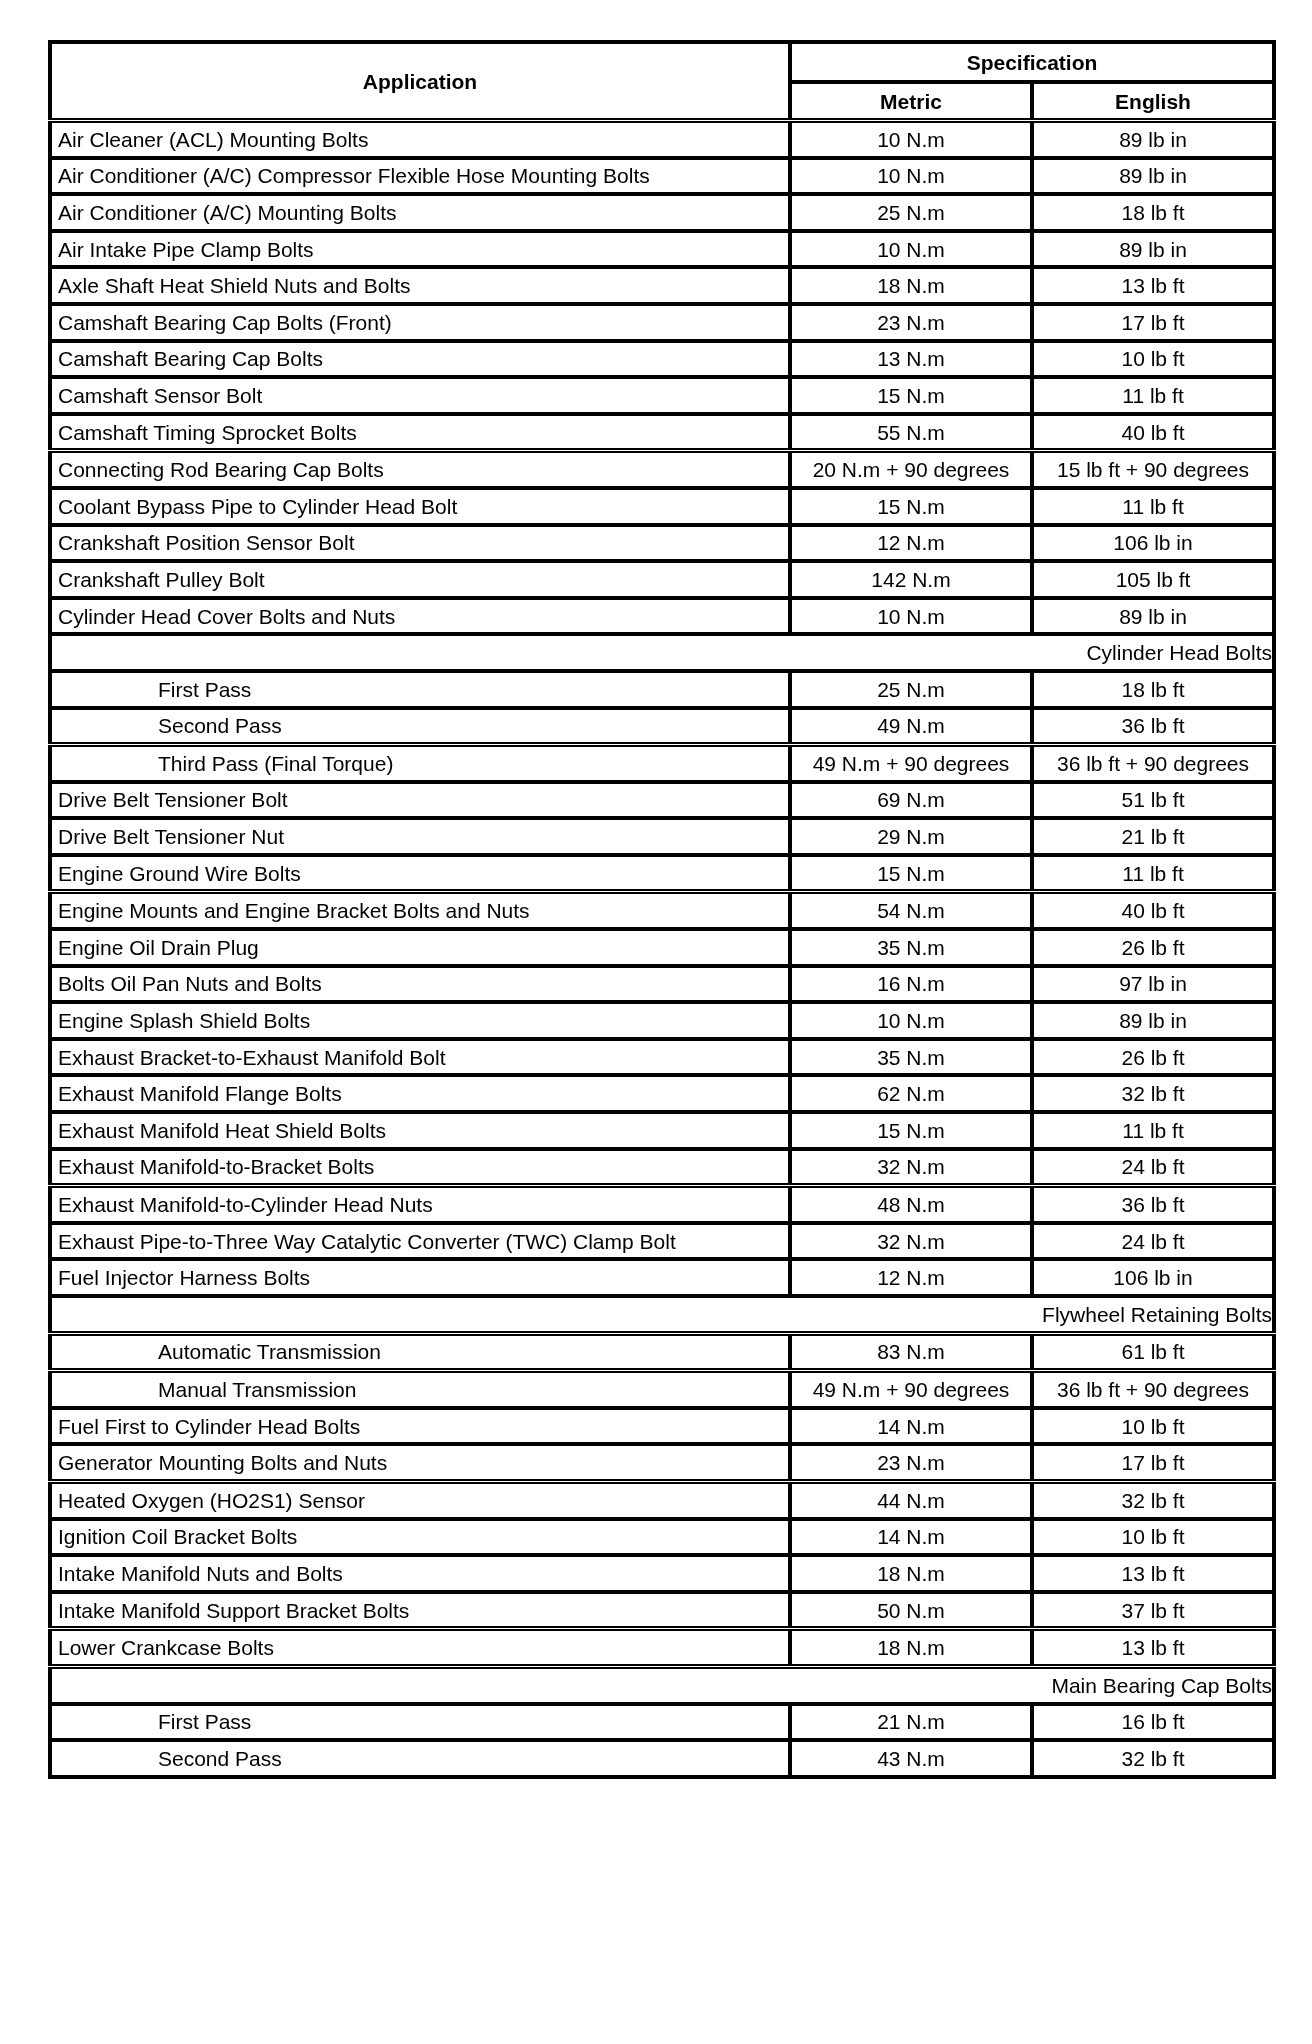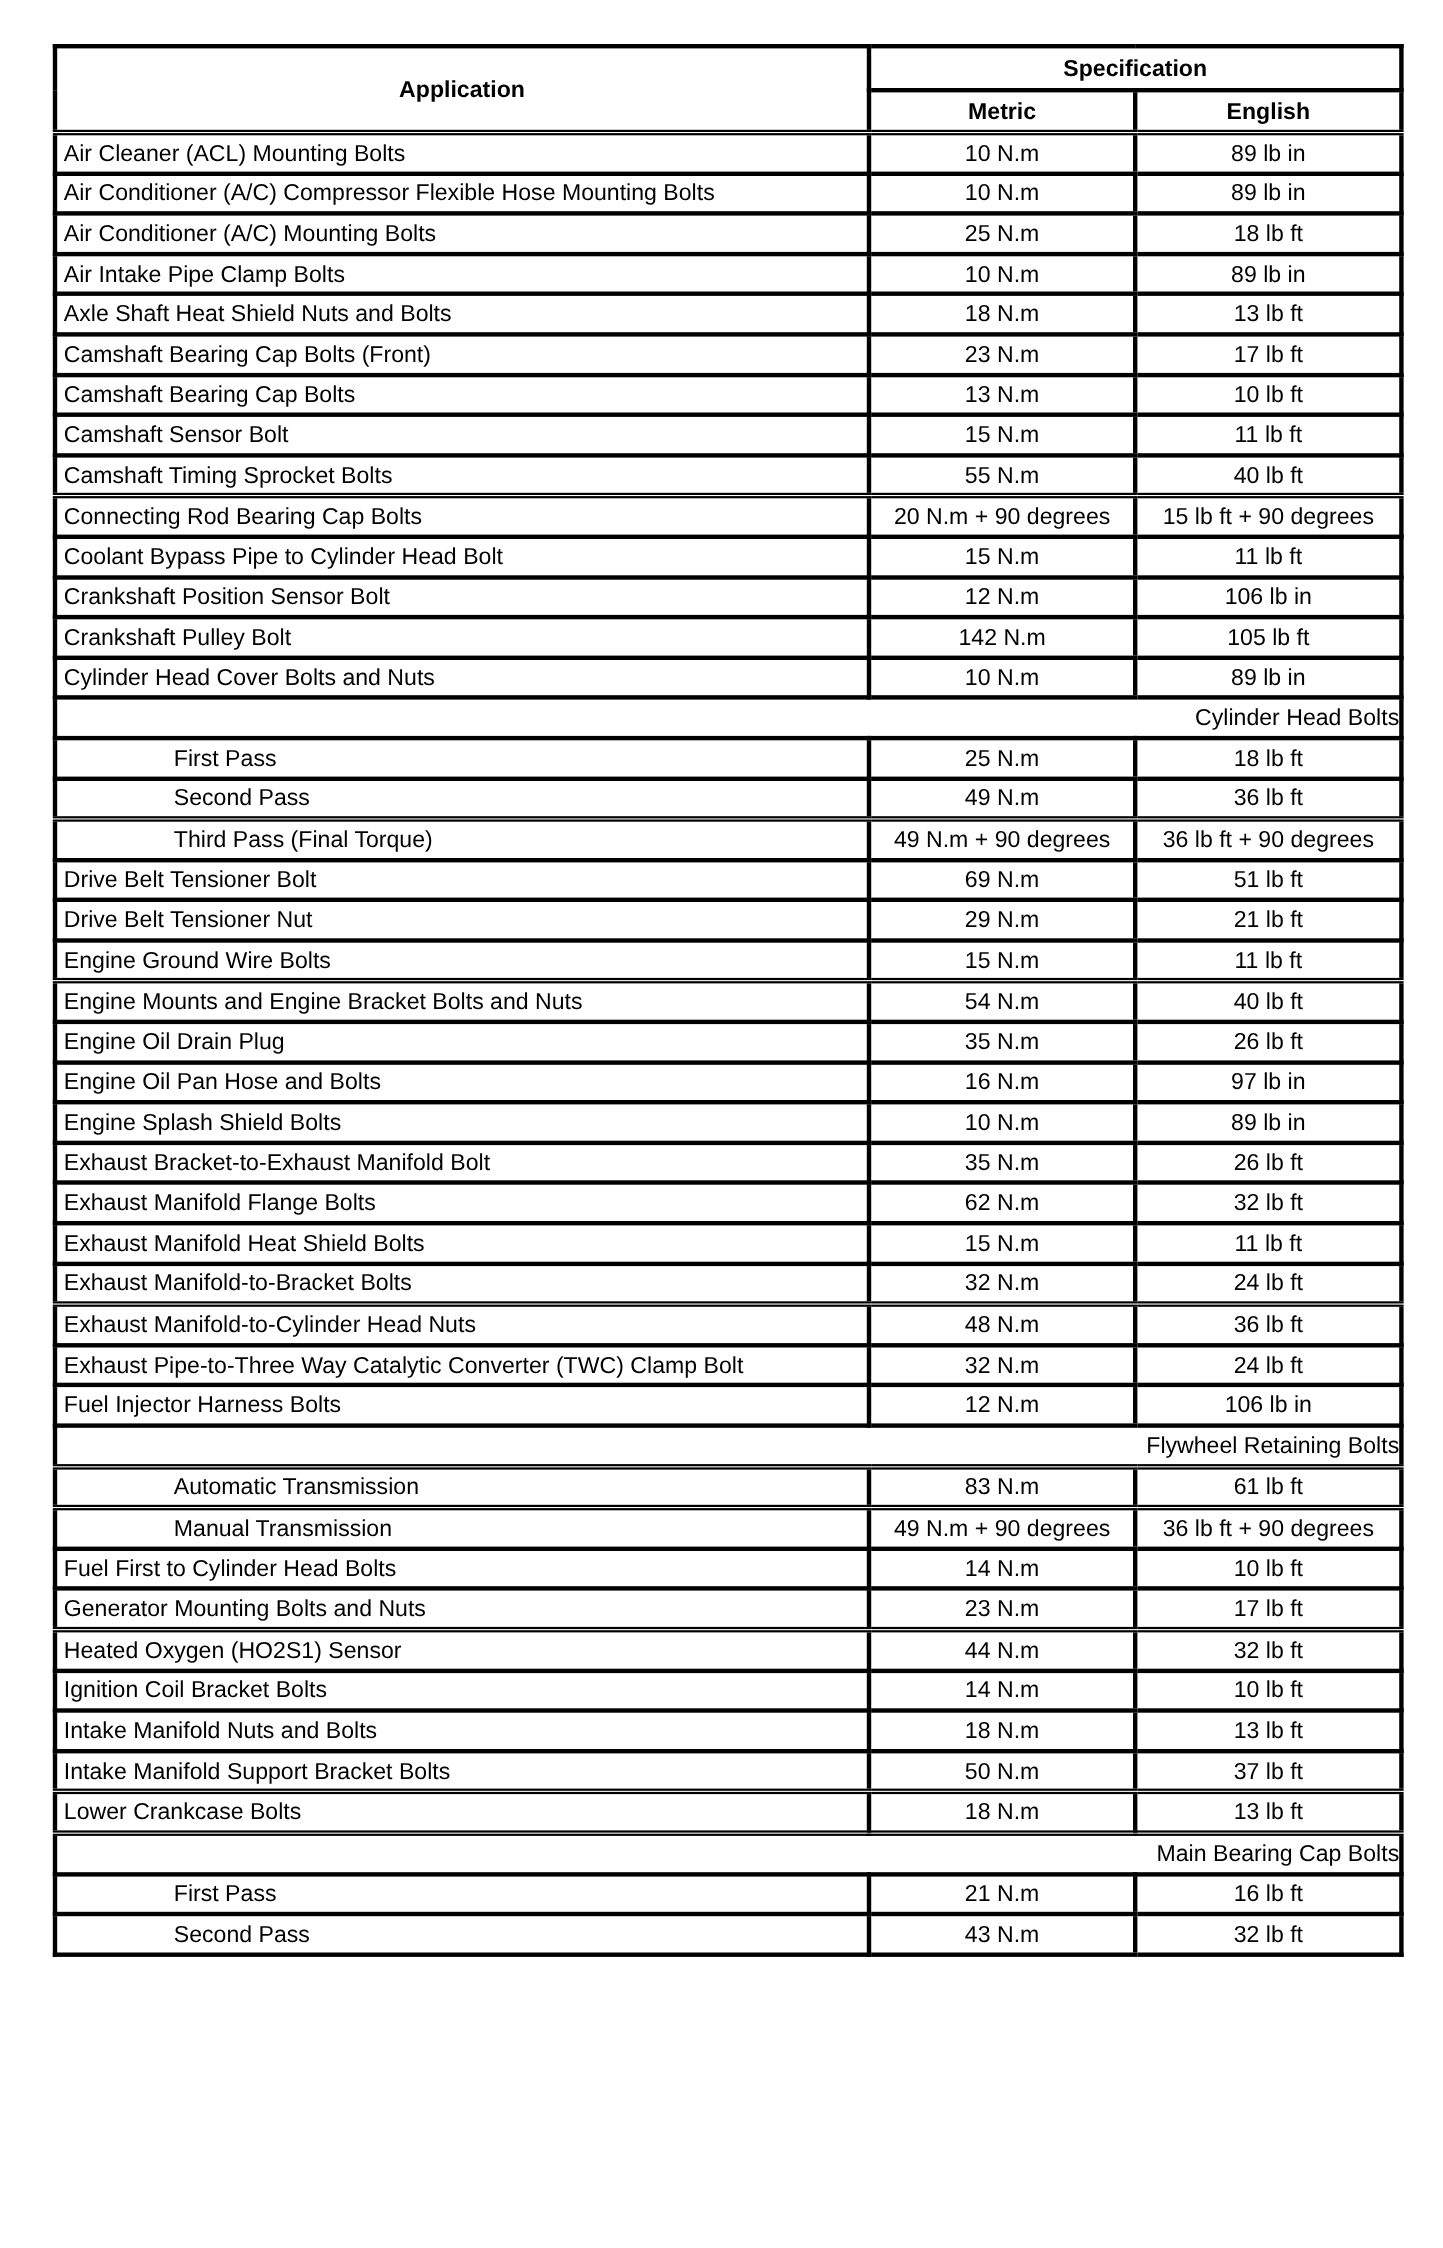--- a/index.html
+++ b/index.html
@@ -157,21 +157,21 @@
         <td class="app">Engine Mounts and Engine Bracket Bolts and Nuts</td>
         <td class="num metric">54 N.m</td>
         <td class="num english">40 lb ft</td>
       </tr>
       <tr class="row">
         <td class="app">Engine Oil Drain Plug</td>
         <td class="num metric">35 N.m</td>
         <td class="num english">26 lb ft</td>
       </tr>
       <tr class="row">
-        <td class="app">Engine Oil Pan Hose and Bolts</td>
+        <td class="app">Bolts Oil Pan Nuts and Bolts</td>
         <td class="num metric">16 N.m</td>
         <td class="num english">97 lb in</td>
       </tr>
       <tr class="row">
         <td class="app">Engine Splash Shield Bolts</td>
         <td class="num metric">10 N.m</td>
         <td class="num english">89 lb in</td>
       </tr>
       <tr class="row">
         <td class="app">Exhaust Bracket-to-Exhaust Manifold Bolt</td>

